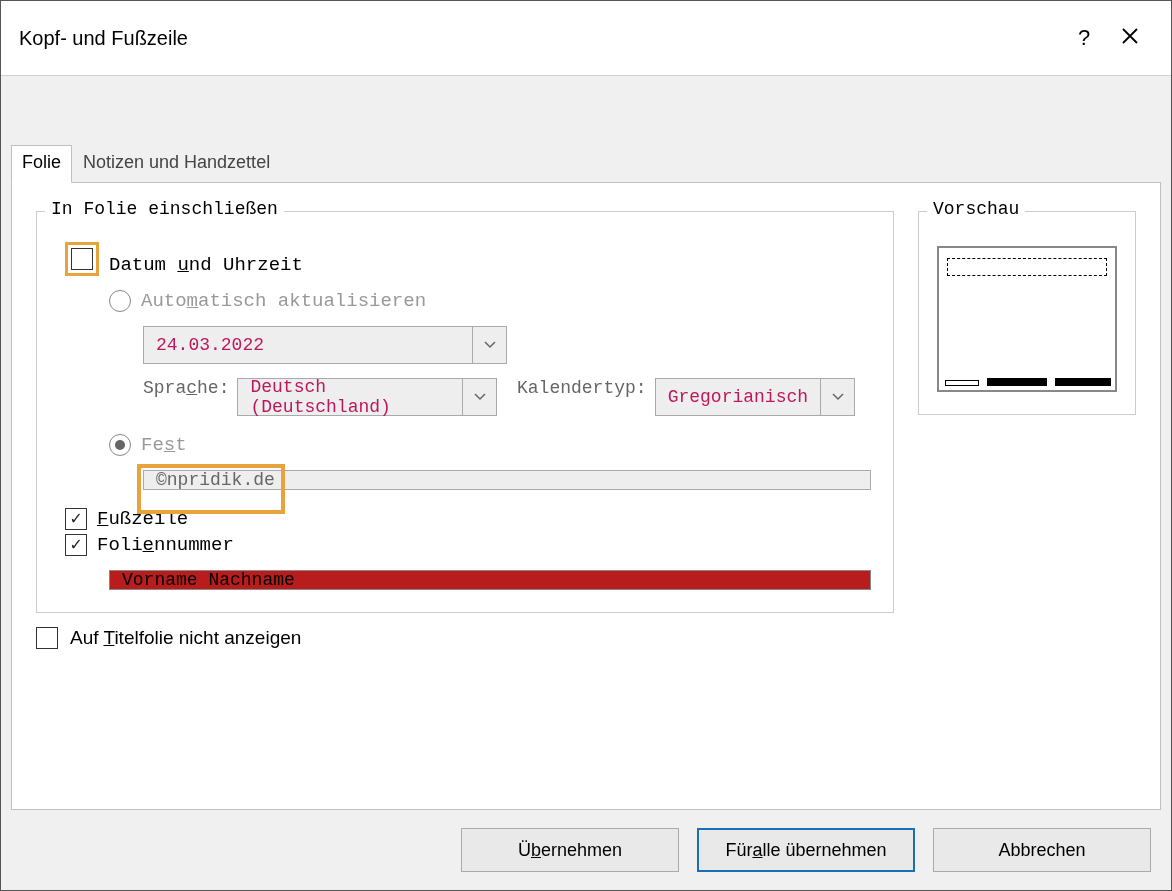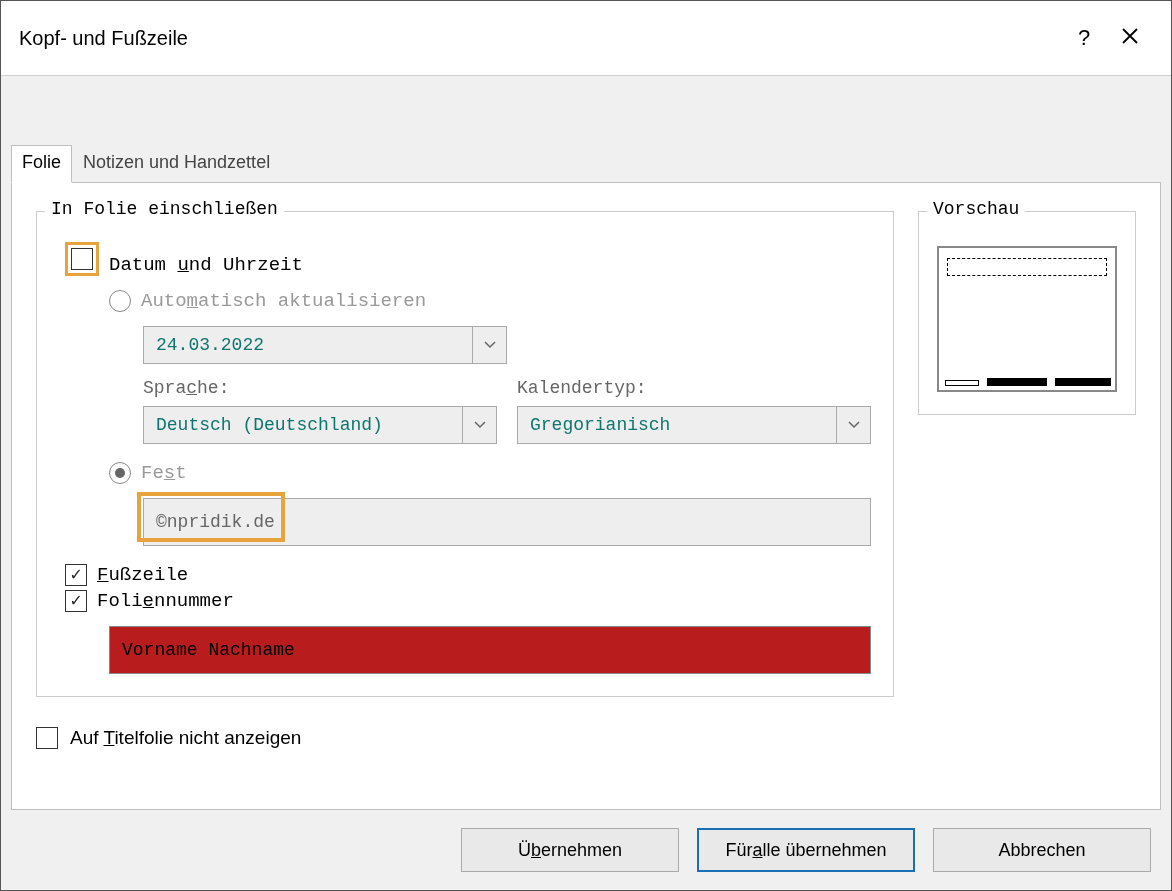--- a/index.html
+++ b/index.html
@@ -138,35 +138,35 @@
   .combo {
     height: 38px;
     border: 1px solid #aaa;
     background: #eee;
     display: flex;
     align-items: center;
   }
   .combo .combo-text {
     flex: 1;
     padding: 0 12px;
-    color: #0f766e;
+    color: #be185d;
     font-size: 18px;
   }
   .combo .combo-btn {
     width: 34px; height: 100%;
     border-left: 1px solid #aaa;
     display: flex; align-items: center; justify-content: center;
     background: #eee;
   }
   .chevron-down svg { width: 12px; height: 8px; }
   .combo-row { display: flex; gap: 20px; }
-  .col { display: flex; flex-direction: column; gap: 8px; flex: 1; }
+  .col { display: flex; flex-direction: row; gap: 8px; flex: 1; }
   .field-label { font-size: 18px; color: #666; }
   .textbox {
-    height: 48px;
+    height: 20px;
     border: 1px solid #aaa;
     background: #eee;
     padding: 8px 12px;
     font-size: 18px;
     color: #666;
     display: flex;
     align-items: center;
   }
   .textbox.enabled {
     background: #b91c1c;
@@ -194,21 +194,21 @@
   }
   .fixed-wrap .textbox { width: 100%; }
   .footer-input {
     margin-left: 44px;
     margin-top: 14px;
   }
   .below-checkbox {
     display: flex;
     align-items: center;
     gap: 12px;
-    margin-top: 30px;
+    margin-top: 14px;
   }
   .buttons {
     display: flex;
     justify-content: flex-end;
     gap: 18px;
     padding: 18px 10px 8px 10px;
   }
   .btn {
     min-width: 218px;
     height: 44px;

